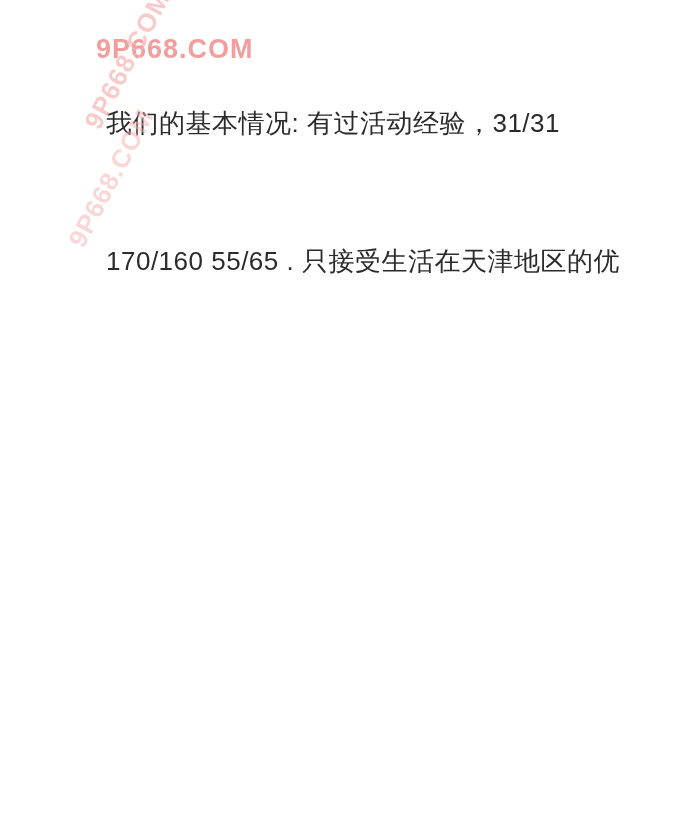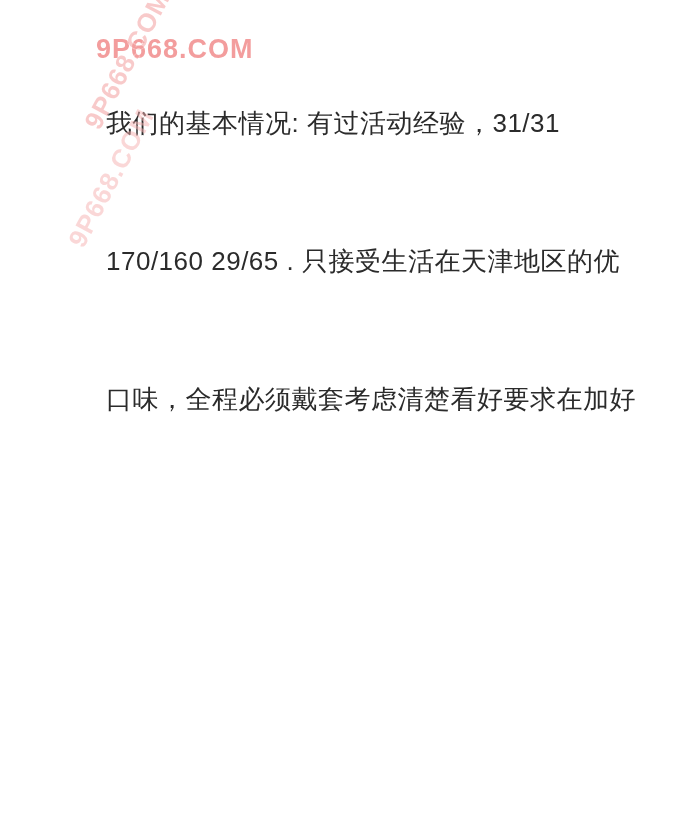--- a/index.html
+++ b/index.html
@@ -76,22 +76,21 @@
     transform-origin: left top;
   }
 </style>
 </head>
 <body>
 
 <div class="page">
 
   <div class="text-body">
     <span class="line">我们的基本情况: 有过活动经验，31/31</span>
-    <span class="line">170/160 29/65 . 只接受生活在天津地区的优</span>
-    <span class="line">口味，全程必须戴套考虑清楚看好要求在加好</span>
+    <span class="line">170/160 55/65 . 只接受生活在天津地区的优</span>
     
     
     
     
     
     
     
     
     
     

